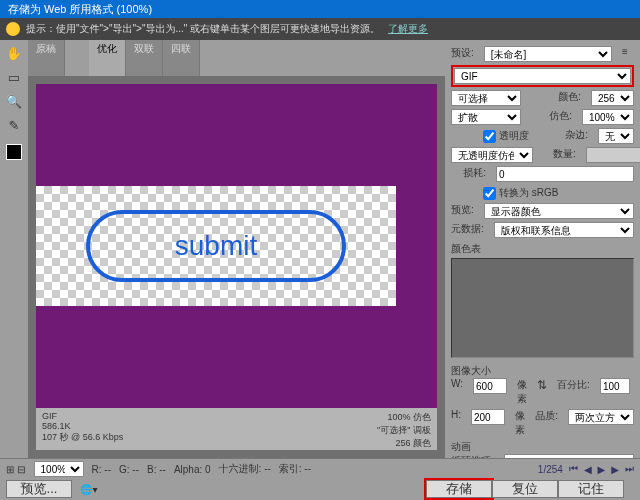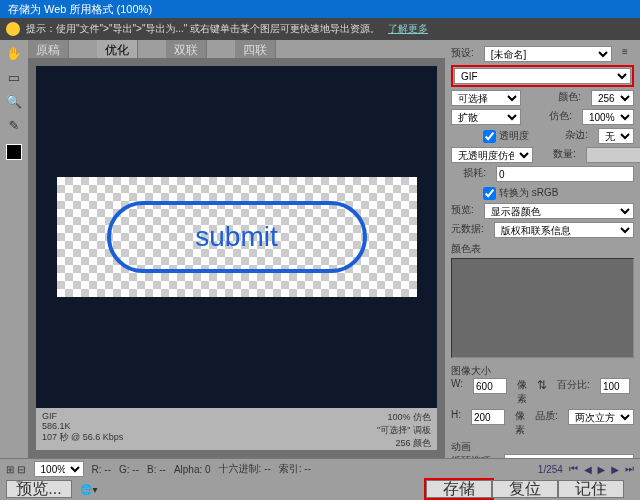--- a/index.html
+++ b/index.html
@@ -6,25 +6,25 @@
 body { background: #9e9e9e; width: 640px; height: 500px; overflow: hidden; font-size: 11px; color: #333; }
 .titlebar { background: #0a6dd0; color: #fff; height: 18px; padding: 2px 8px; font-size: 11px; }
 .tipbar { background: #444; color: #ddd; height: 22px; display: flex; align-items: center; padding: 0 6px; font-size: 10px; }
 .tipbar .bulb { width: 14px; height: 14px; border-radius: 50%; background: #ffcc33; margin-right: 6px; }
 .tipbar a { color: #8cc; text-decoration: underline; margin-left: 8px; }
 .main { display: flex; height: 418px; }
 .tools { width: 28px; background: #9e9e9e; display: flex; flex-direction: column; align-items: center; padding-top: 4px; gap: 6px; }
 .tools .tool { width: 20px; height: 18px; display: flex; align-items: center; justify-content: center; font-size: 13px; }
 .tools .swatch { width: 16px; height: 16px; background: #000; border: 1px solid #fff; margin-top: 4px; }
 .preview-col { flex: 1; display: flex; flex-direction: column; background: #9e9e9e; }
-.tabs { display: flex; height: 18px; font-size: 12px; gap: 28px; }
+.tabs { display: flex; height: 36px; font-size: 10px; }
 .tabs .tab { padding: 2px 8px; background: #888; color: #ddd; border-right: 1px solid #777; }
-.tabs .tab.active { background: #aaa; color: #000; }
+.tabs .tab.active { background: #aaa; color: #000; margin-left: 24px; }
 .canvas-wrap { flex: 1; background: #707070; padding: 8px; display: flex; flex-direction: column; }
-.canvas-area { flex: 1; background: #0f172a; position: relative; display: flex; align-items: center; justify-content: center; }
+.canvas-area { flex: 1; background: #701a75; position: relative; display: flex; align-items: center; }
 .checker { width: 360px; height: 120px; background-image:
   linear-gradient(45deg,#ccc 25%,transparent 25%),
   linear-gradient(-45deg,#ccc 25%,transparent 25%),
   linear-gradient(45deg,transparent 75%,#ccc 75%),
   linear-gradient(-45deg,transparent 75%,#ccc 75%);
   background-size: 16px 16px;
   background-position: 0 0,0 8px,8px -8px,-8px 0;
   background-color: #fff; display: flex; align-items: center; justify-content: center; }
 .submit-pill { width: 260px; height: 72px; border: 4px solid #1b5fd8; border-radius: 36px; display: flex; align-items: center; justify-content: center; }
 .submit-pill span { color: #1b5fd8; font-size: 28px; font-weight: 500; }
@@ -41,21 +41,21 @@
 .color-table-lbl { margin: 4px 0 2px; }
 .color-table { width: 100%; height: 100px; background: #6a6a6a; border: 1px inset #888; }
 .imgsize { margin-top: 6px; }
 .imgsize .row input[type=text] { width: 34px; }
 .bottom { height: 42px; background: #9e9e9e; border-top: 1px solid #777; }
 .bottom-row { display: flex; align-items: center; height: 20px; padding: 0 6px; gap: 8px; font-size: 10px; }
 .bottom-row .sp { flex: 1; }
 .nav { display: flex; gap: 6px; align-items: center; text-align: center; }
 .nav span { cursor: pointer; color: #336; }
 .btns { display: flex; gap: 0; margin-left: auto; padding-right: 10px; }
-.btn { width: 66px; height: 18px; border: 1px solid #777; background: #ddd; font-size: 16px; display: flex; align-items: center; justify-content: center; }
+.btn { width: 66px; height: 18px; border: 1px solid #777; background: #ddd; font-size: 13px; display: flex; align-items: center; justify-content: center; }
 .btn.primary { outline: 2px solid #d00; }
 .menu-icon { width: 12px; display: inline-block; }
 .link-icon { font-size: 12px; }
 </style>
 </head>
 <body>
 
 <div class="titlebar">存储为 Web 所用格式 (100%)</div>
 
 <div class="tipbar">

